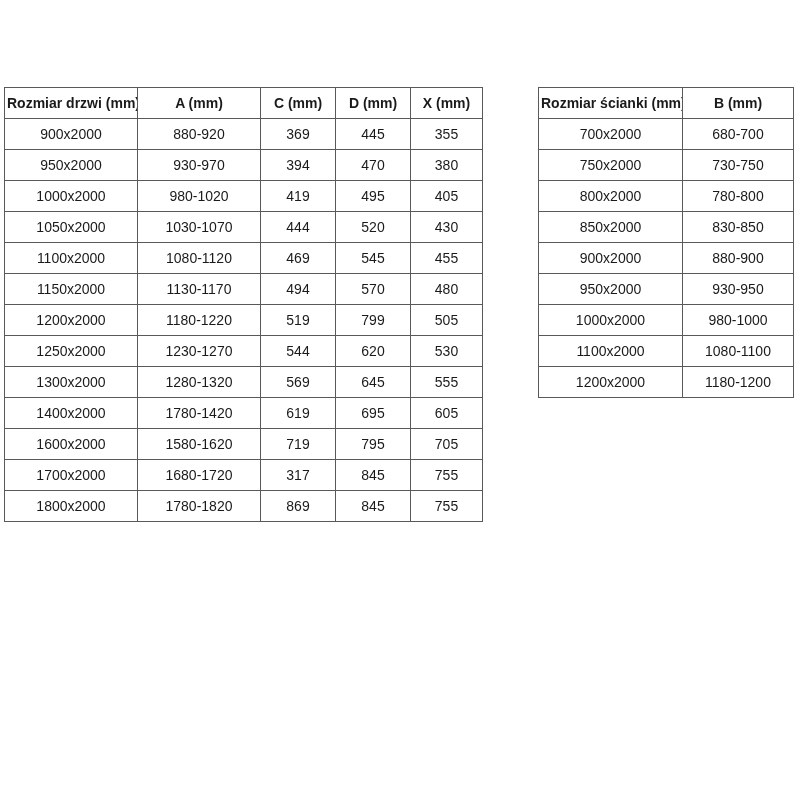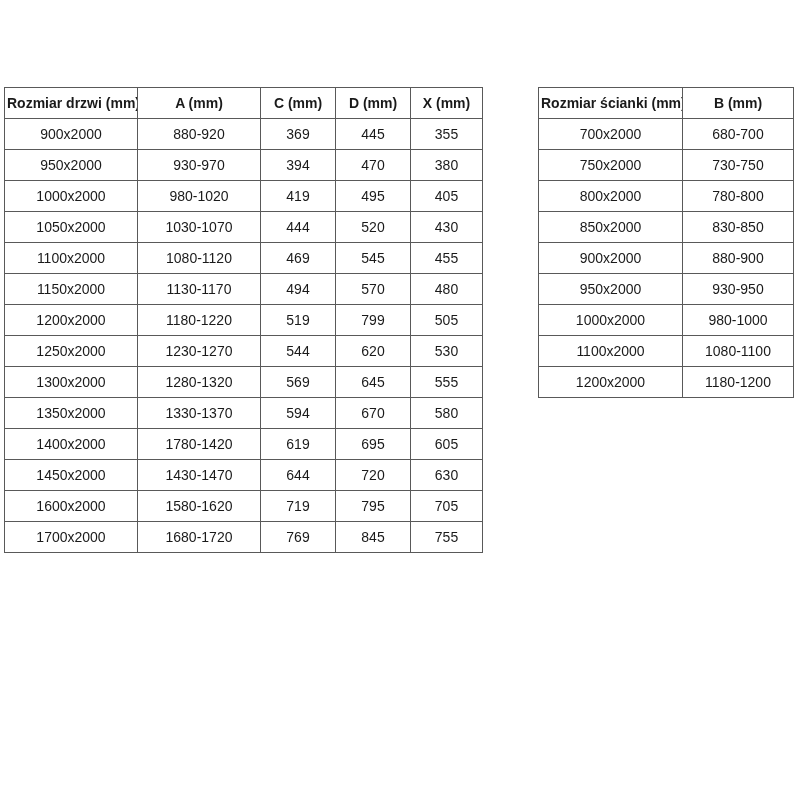--- a/index.html
+++ b/index.html
@@ -129,51 +129,44 @@
           <td>530</td>
         </tr>
         <tr>
           <td>1300x2000</td>
           <td>1280-1320</td>
           <td>569</td>
           <td>645</td>
           <td>555</td>
         </tr>
         <tr>
-          <td>1350x2000</td>
-          <td>1330-1370</td>
-          <td>594</td>
-          <td>670</td>
-          <td>580</td>
-        </tr>
-        <tr>
           <td>1400x2000</td>
           <td>1780-1420</td>
           <td>619</td>
           <td>695</td>
           <td>605</td>
         </tr>
         <tr>
-          <td>1450x2000</td>
-          <td>1430-1470</td>
-          <td>644</td>
-          <td>720</td>
-          <td>630</td>
-        </tr>
-        <tr>
           <td>1600x2000</td>
           <td>1580-1620</td>
           <td>719</td>
           <td>795</td>
           <td>705</td>
         </tr>
         <tr>
           <td>1700x2000</td>
           <td>1680-1720</td>
-          <td>769</td>
+          <td>317</td>
+          <td>845</td>
+          <td>755</td>
+        </tr>
+        <tr>
+          <td>1800x2000</td>
+          <td>1780-1820</td>
+          <td>869</td>
           <td>845</td>
           <td>755</td>
         </tr>
       </tbody>
     </table>
 
   <table id="wall-table" class="spec-table">
     <colgroup>
       <col style="width:144px">
       <col style="width:111px">

